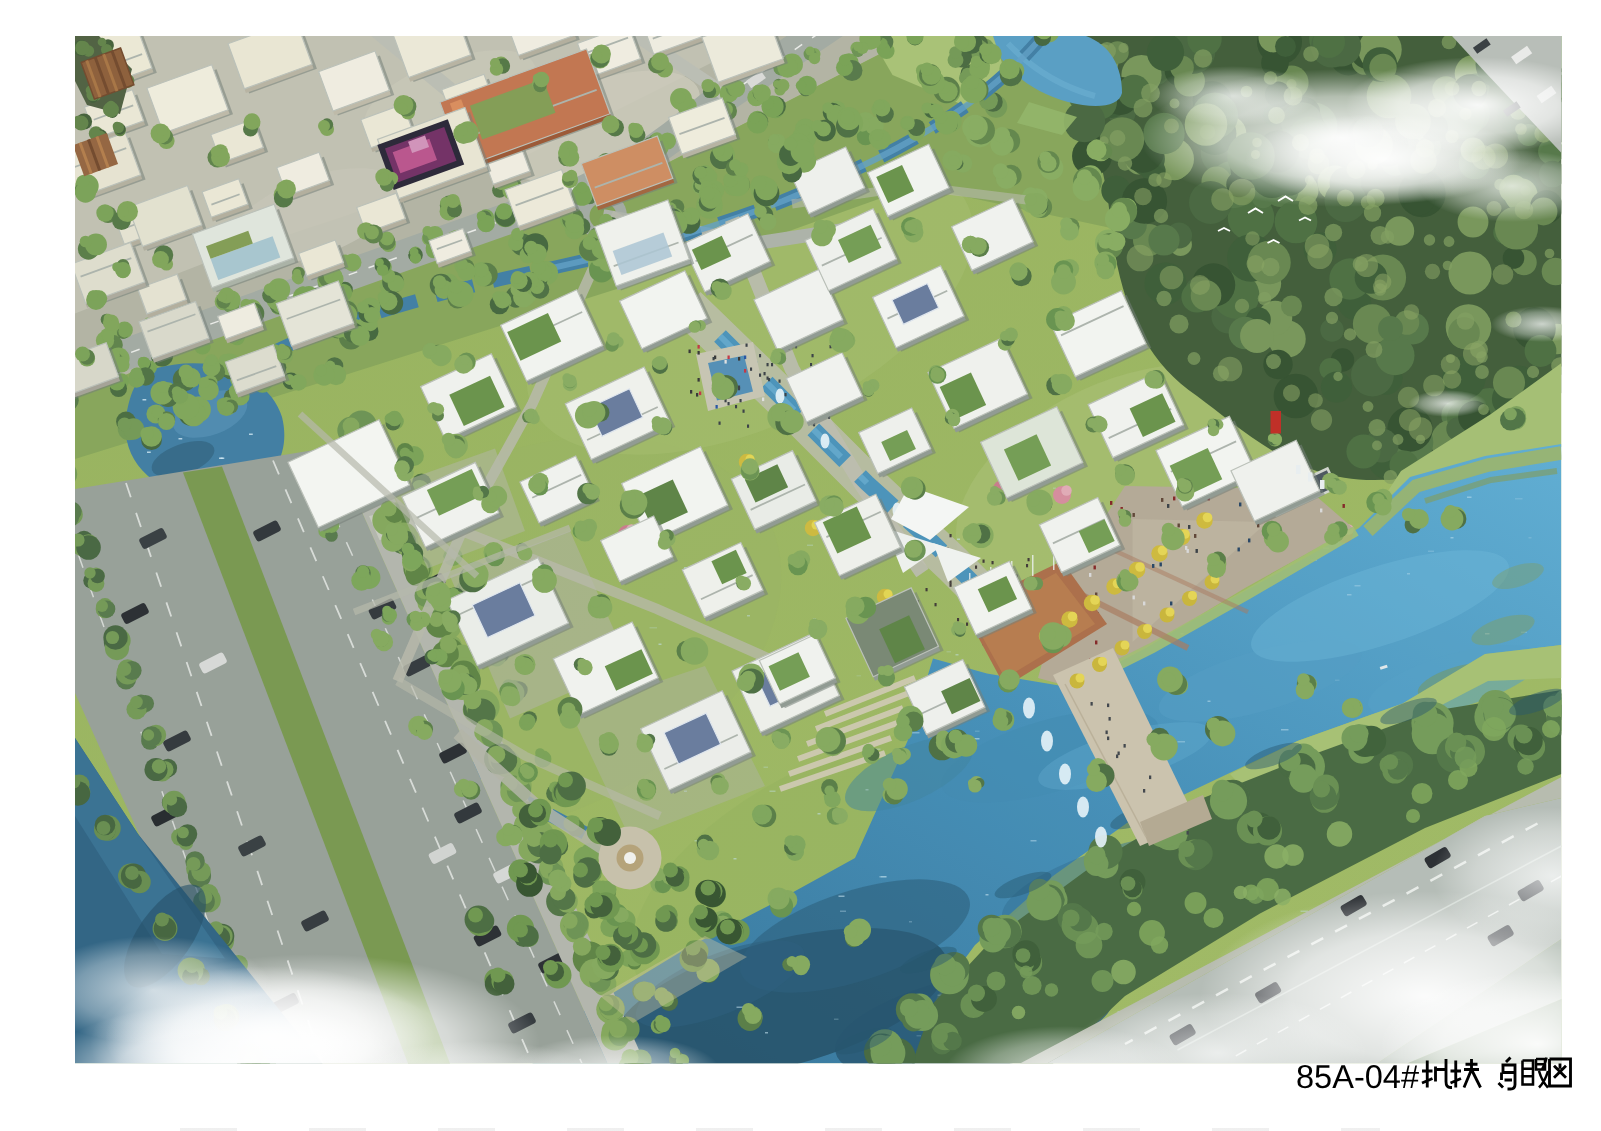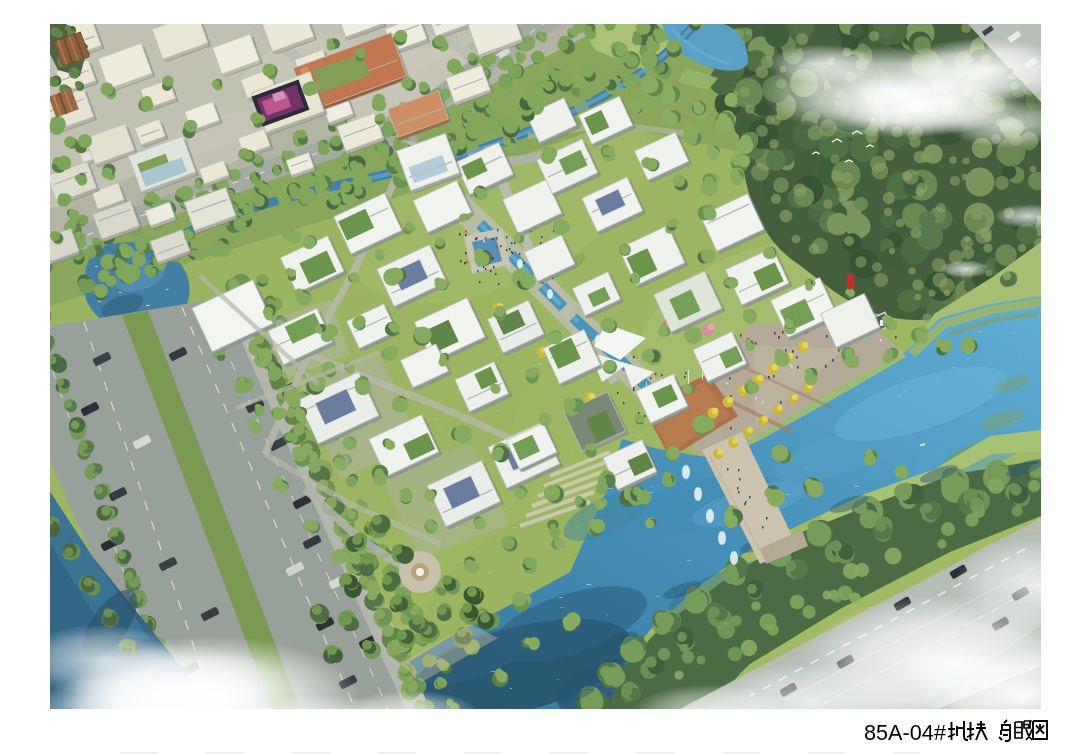--- a/index.html
+++ b/index.html
@@ -1,16 +1,16 @@
 <!DOCTYPE html>
 <html><head><meta charset="utf-8"><title>85A-04</title>
 <style>
 html,body{margin:0;padding:0;background:#ffffff;width:1067px;height:754px;font-family:"Liberation Sans",sans-serif;}
 #photo{position:absolute;left:50px;top:24px;width:991px;height:685px;overflow:hidden;}
-#cap{position:absolute;left:864px;top:719px;width:184px;height:26px;}
+#cap{position:absolute;left:864px;top:704px;width:184px;height:26px;}
 #tick{position:absolute;left:120px;top:752px;width:800px;height:2px;background:repeating-linear-gradient(90deg,#aaaaaa 0 38px,#ffffff 38px 86px);opacity:0.18;}
 </style></head>
 <body>
 
 <div id="photo"><svg width="991" height="685" viewBox="0 0 991 685" xmlns="http://www.w3.org/2000/svg">
       <defs>
         <linearGradient id="riv" x1="1" y1="0" x2="0" y2="1">
           <stop offset="0" stop-color="#5aabd2"></stop>
           <stop offset="0.5" stop-color="#3f8cb6"></stop>
           <stop offset="1" stop-color="#2e7096"></stop>

